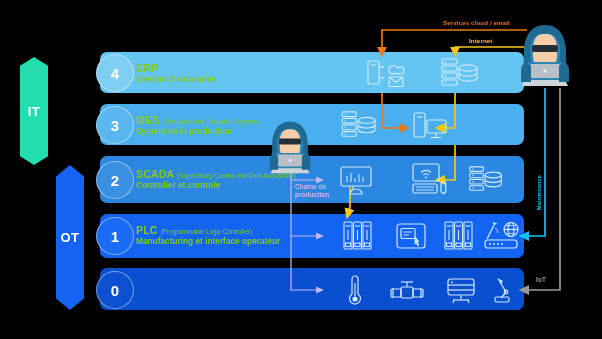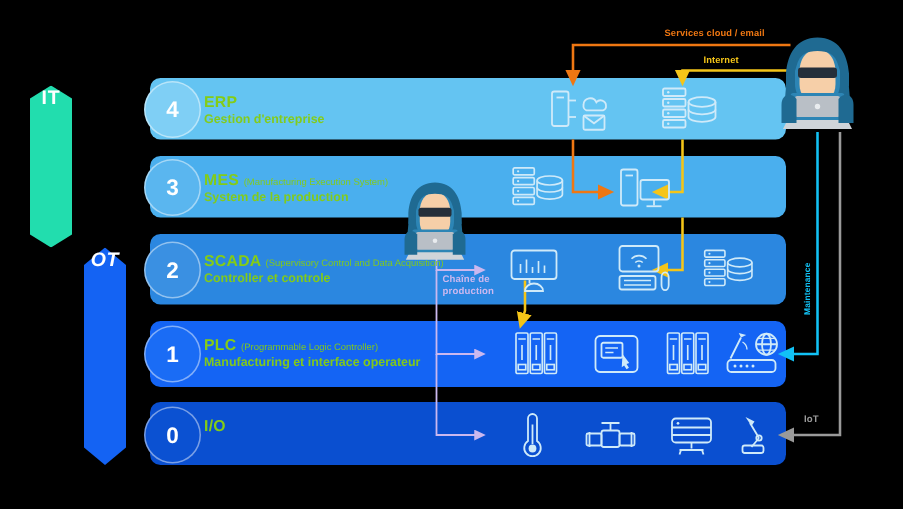--- a/index.html
+++ b/index.html
@@ -2,28 +2,28 @@
 <html><head>
 <meta charset="utf-8">
 <style>
   html,body{margin:0;padding:0;background:#000;}
   body{width:602px;height:339px;position:relative;overflow:hidden;
        font-family:"Liberation Sans",sans-serif;}
 
   #stage{position:absolute;left:0;top:0;width:602px;height:339px;background:#000;}
 
   
-  .sidearrow{position:absolute;display:flex;justify-content:center;
+  .sidearrow{position:absolute;display:flex;align-items:center;justify-content:center;
              color:#fff;font-weight:bold;font-size:13px;letter-spacing:.5px;}
   .sidearrow .lbl{position:relative;z-index:2;}
   .sidearrow .body{position:absolute;left:0;top:0;width:100%;height:100%;
        clip-path:polygon(0% 8%, 50% 0%, 100% 8%, 100% 92%, 50% 100%, 0% 92%);}
   #it-arrow{left:20px;top:57px;width:28px;height:108px;}
   #it-arrow .body{background:#22ddae;}
-  #ot-arrow{left:56px;top:165px;width:28px;height:145px;font-style:italic;}
+  #ot-arrow{left:56px;top:165px;width:28px;height:145px;}
   #ot-arrow .body{background:#1463f3;}
 
   
   .band{position:absolute;border-radius:7px;}
   .band .inner{position:absolute;left:0;top:0;width:100%;height:100%;border-radius:7px;}
   .levelcircle{position:absolute;border-radius:50%;display:flex;align-items:center;
       justify-content:center;color:#fff;font-size:15px;font-weight:bold;
       border:1.5px solid rgba(255,255,255,.45);z-index:5;}
   .bandtext{position:absolute;z-index:6;color:#84cc16;line-height:1.15;}
   .bandtext .t1{font-size:10.5px;font-weight:bold;letter-spacing:.2px;}
@@ -155,21 +155,20 @@
   </div>
   <div class="bandtext" id="t2">
     <div class="t1"><span>SCADA</span> <span class="sub">(Supervisory Control and Data Acquisition)</span></div>
     <div class="t2">Controller et controle</div>
   </div>
   <div class="bandtext" id="t1">
     <div class="t1"><span>PLC</span> <span class="sub">(Programmable Logic Controller)</span></div>
     <div class="t2">Manufacturing et interface operateur</div>
   </div>
   <div class="bandtext" id="t0">
-    <div class="t1"><span>I/O</span><span class="sub"></span></div>
   </div>
 
   <div class="icon" style="left:366px;top:58px;">
     <svg width="44" height="30" viewBox="0 0 44 30" stroke="#cfeaf9" stroke-width="1.2" fill="none">
       <rect x="2" y="3" width="11" height="23" rx="1.5"></rect>
         <line x1="5" y1="7" x2="10" y2="7"></line>
       <path d="M13 9 h5"></path>
         <path d="M13 20 h5"></path>
       <path d="M23 12 a4.5 4.5 0 0 1 8.6-1.8 A3.6 3.6 0 0 1 38 12.4 a3 3 0 0 1 -2 3.2 h-11 a3.4 3.4 0 0 1 -2 -3.6 z"></path>
       <rect x="23" y="19" width="14" height="9.5" rx="1"></rect>

